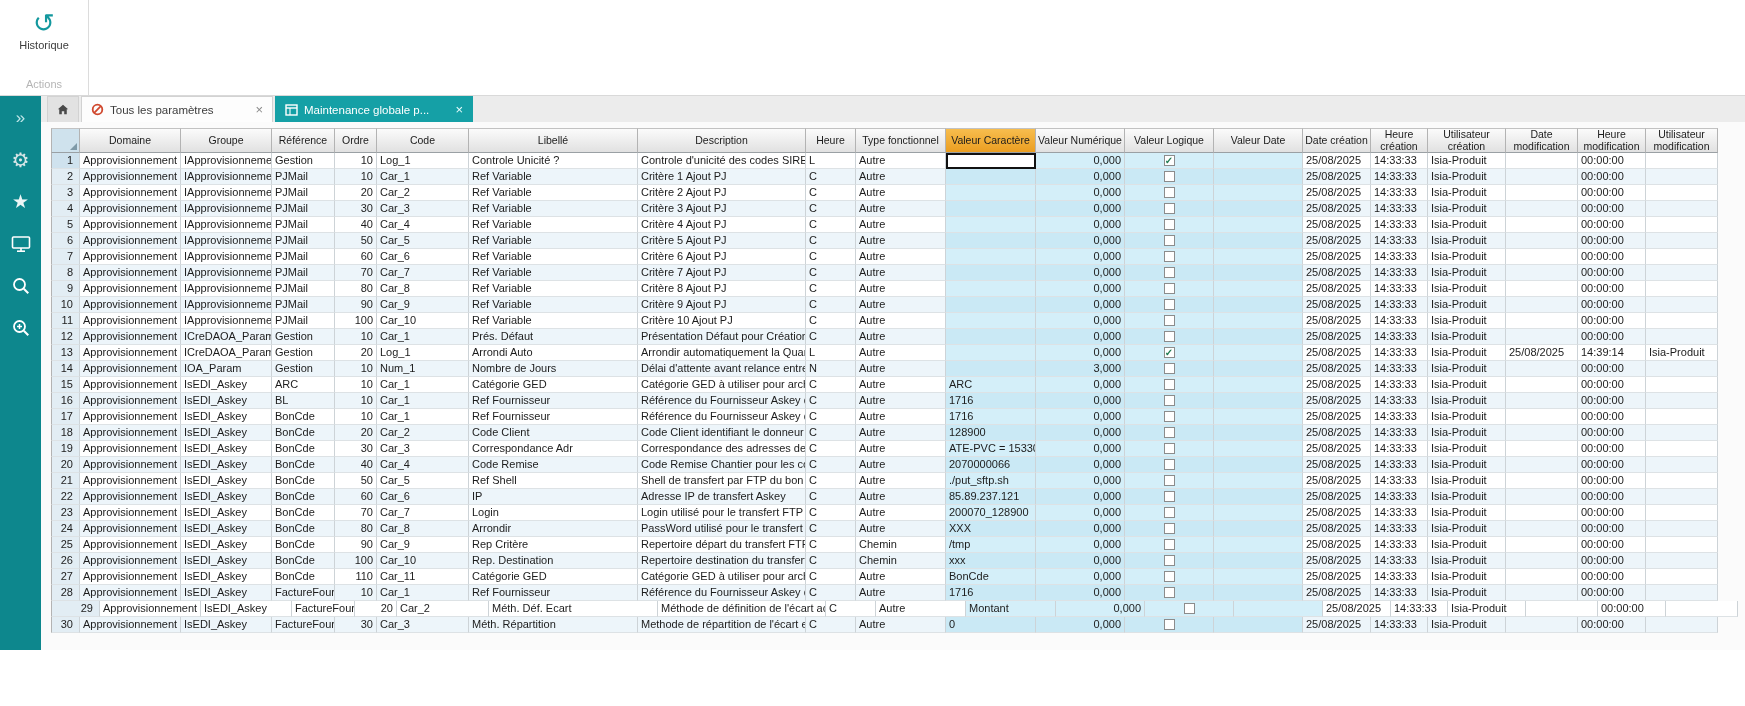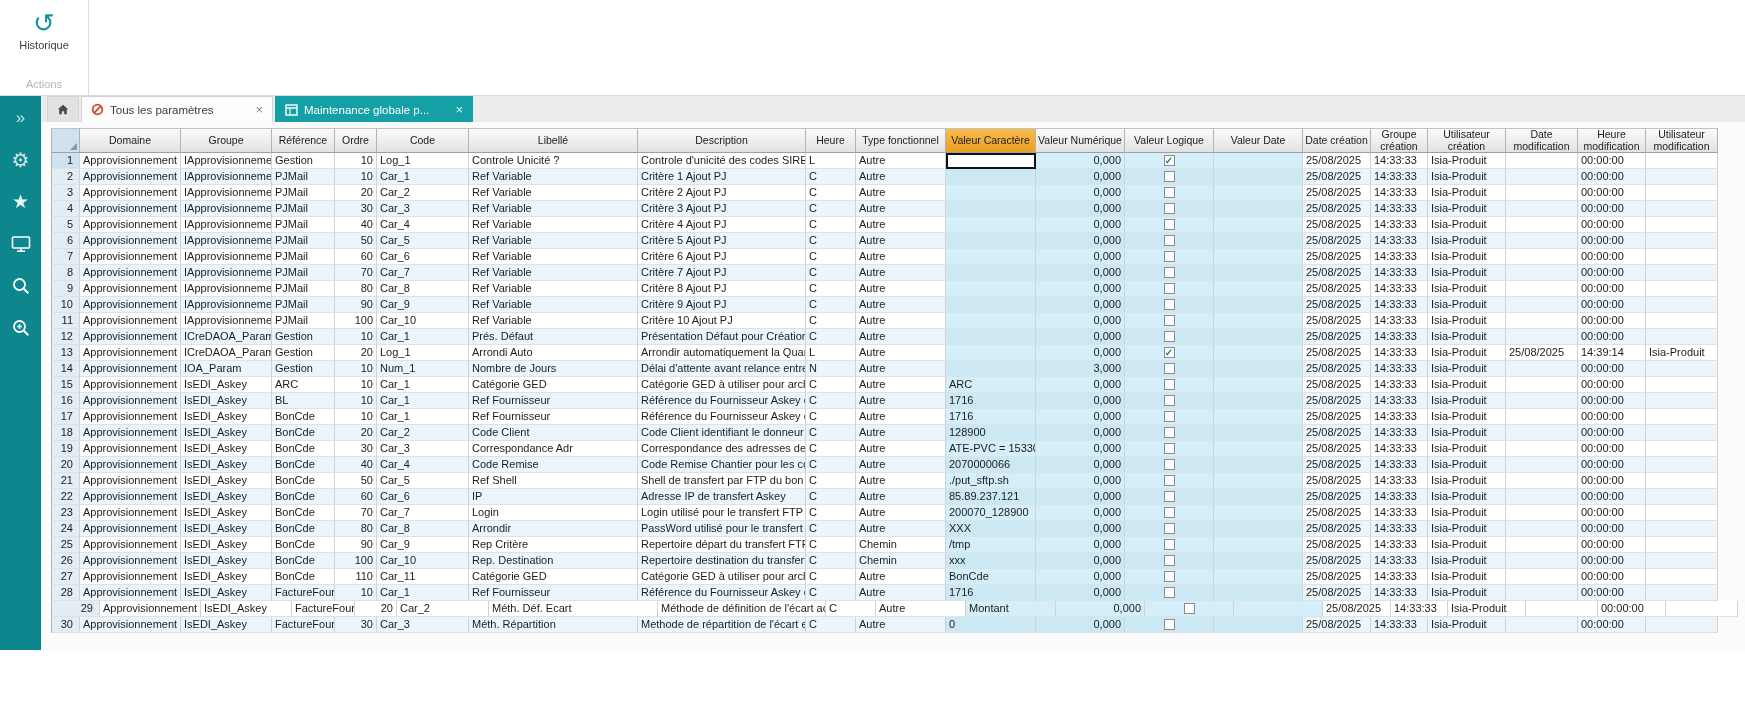--- a/index.html
+++ b/index.html
@@ -160,21 +160,21 @@
             <div class="hcell" style="width: 92px;">Code</div>
             <div class="hcell" style="width: 169px;">Libellé</div>
             <div class="hcell" style="width: 168px;">Description</div>
             <div class="hcell" style="width: 50px;">Heure</div>
             <div class="hcell" style="width: 90px;">Type fonctionnel</div>
             <div class="hcell hl" style="width: 90px;">Valeur Caractère</div>
             <div class="hcell" style="width: 89px;">Valeur Numérique</div>
             <div class="hcell" style="width: 89px;">Valeur Logique</div>
             <div class="hcell" style="width: 89px;">Valeur Date</div>
             <div class="hcell" style="width: 68px;">Date création</div>
-            <div class="hcell" style="width: 57px;">Groupe création</div>
+            <div class="hcell" style="width: 57px;">Heure création</div>
             <div class="hcell" style="width: 78px;">Utilisateur création</div>
             <div class="hcell" style="width: 72px;">Date modification</div>
             <div class="hcell" style="width: 68px;">Heure modification</div>
             <div class="hcell" style="width: 72px;">Utilisateur modification</div>
           </div>
         <div class="gbody">
             <div class="grow odd">
               <div class="cell rownum current" style="width: 29px;">1</div>
               <div class="cell" style="width: 101px;">Approvisionnement</div>
               <div class="cell" style="width: 91px;">IApprovisionnement</div>

